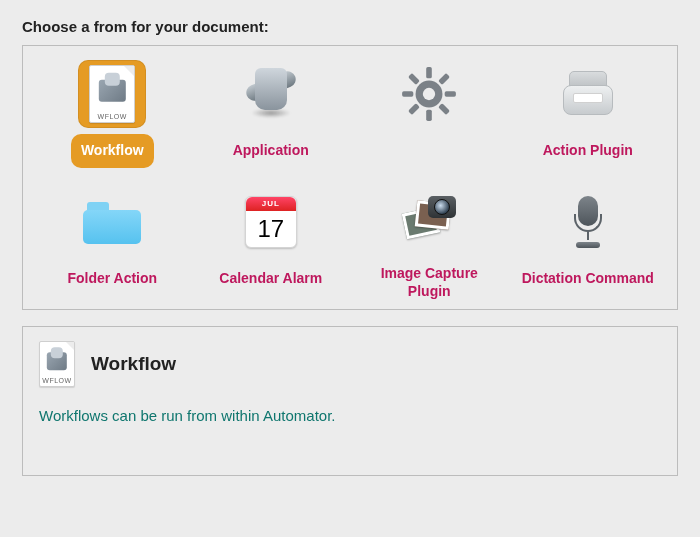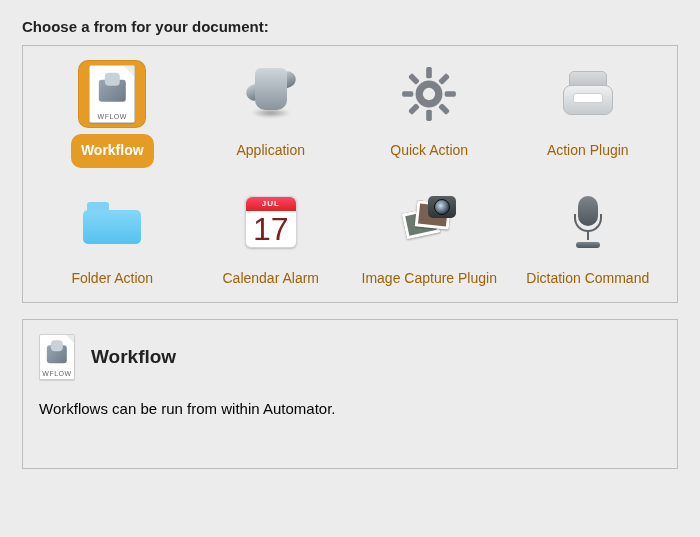--- a/index.html
+++ b/index.html
@@ -37,45 +37,45 @@
     border-radius: 10px;
   }
   .cell.selected .icon-box {
     background: #e59b24;
     box-shadow: inset 0 0 0 1px rgba(0,0,0,.08);
   }
   .label {
     margin-top: 6px;
     text-align: center;
     font-size: 14px;
-    color: #a16207;
+    color: #be185d;
     line-height: 1.25;
     padding: 3px 10px;
     border-radius: 10px;
     min-height: 34px;
-    display:flex; align-items:center; justify-content:center;
+    display:flex; align-items:center; justify-content:center;font-weight:bold;
   }
   .cell.selected .label {
     background: #e59b24;
     color: #fff;
     font-weight: 600;
   }
   .detail {
     margin-top: 16px;
     border: 1px solid #bcbcbc;
     padding: 14px 16px 22px 16px;
     height: 150px;
   }
   .detail-head {
     display: flex;
     align-items: center;
     gap: 16px;
   }
   .detail-title { font-size: 19px; font-weight: 700; }
-  .detail-desc { margin-top: 20px; font-size: 15px; color: #000000; }
+  .detail-desc { margin-top: 20px; font-size: 15px; color: #0f766e; }
 
   
   .doc {
     position: relative;
     background: #fff;
     border: 1px solid #cfcfcf;
     border-radius: 2px;
     box-shadow: 0 1px 1px rgba(0,0,0,.12);
   }
   .doc-large { width: 46px; height: 58px; }
@@ -168,21 +168,21 @@
   .cal { width:52px; height:52px; background:#fff; border:1px solid #d4d4d4; border-radius:6px; position:relative; box-shadow:0 1px 2px rgba(0,0,0,.2);padding-left:44px;}
   .cal .head{
     position:absolute; left:0; right:0; top:0; height:14px;
     background: linear-gradient(#f46,#d22);
     border-radius:6px 6px 0 0;
     color:#fff; font-size:8px; font-weight:700; text-align:center; line-height:14px; letter-spacing:1px;
   }
   .cal .day{
     position:absolute; left:0; right:0; top:14px; bottom:0;
     display:flex; align-items:center; justify-content:center;
-    font-size:32px; font-weight:400; color:#7f1d1d;
+    font-size:24px; font-weight:400; color:#000000;
   }
 
   
   .imgcap { width:58px; height:52px; position:relative; }
   .imgcap .photo{
     position:absolute; width:34px; height:26px; background:#888;
     border:3px solid #fff; box-shadow:0 1px 2px rgba(0,0,0,.3);
   }
   .imgcap .p1{ left:4px; top:14px; transform:rotate(-12deg); background:#6a7a6f;}
   .imgcap .p2{ left:16px; top:6px; transform:rotate(6deg); background:#7a6050;}
@@ -257,21 +257,20 @@
                   <rect x="45" y="2" width="10" height="20" rx="3" transform="rotate(45 50 50)"></rect>
                   <rect x="45" y="78" width="10" height="20" rx="3" transform="rotate(45 50 50)"></rect>
                   <rect x="2" y="45" width="20" height="10" rx="3" transform="rotate(45 50 50)"></rect>
                   <rect x="78" y="45" width="20" height="10" rx="3" transform="rotate(45 50 50)"></rect>
                 </g>
               </g>
               <circle cx="50" cy="50" r="11" fill="#ececec"></circle>
             </svg>
           </span>
         </div>
-        <div class="label">Quick Action</div>
       </div>
 
       <div class="cell">
         <div class="icon-box">
           <span class="printer">
             <span class="top"></span>
               <span class="body"></span>
               <span class="paper"></span>
           </span>
         </div>

